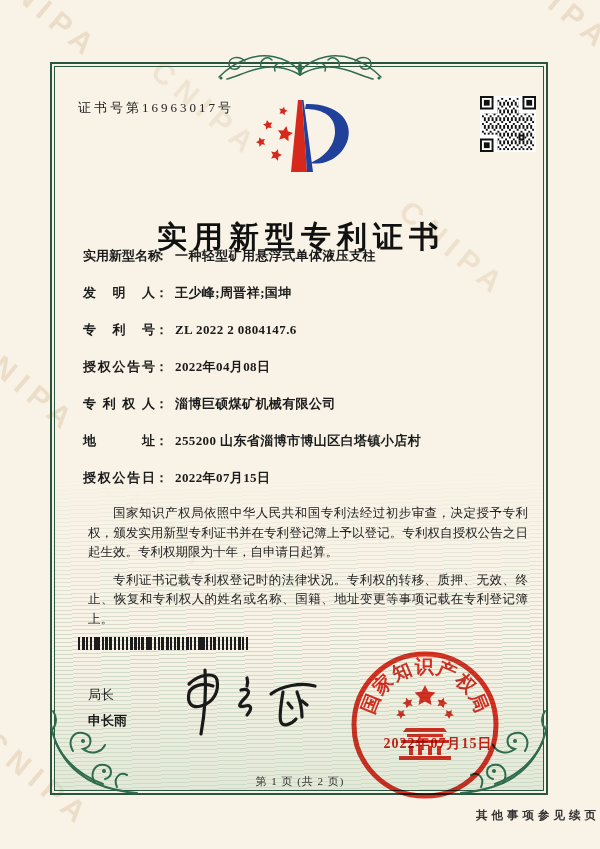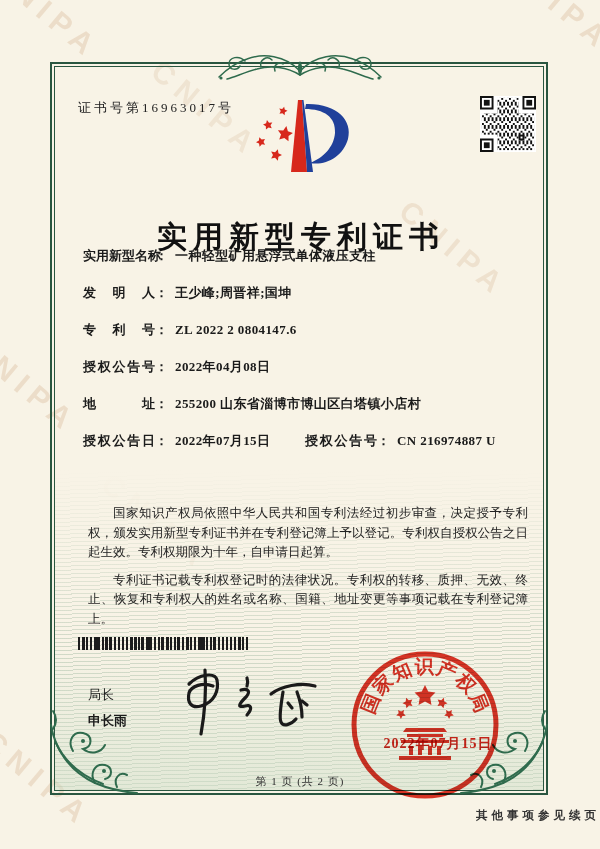--- a/index.html
+++ b/index.html
@@ -187,28 +187,28 @@
   <div class="frow">
     <span class="flabel">发明人</span><span class="fcolon">：</span><span class="fvalue">王少峰;周晋祥;国坤</span>
   </div>
   <div class="frow">
     <span class="flabel">专利号</span><span class="fcolon">：</span><span class="fvalue">ZL 2022 2 0804147.6</span>
   </div>
   <div class="frow">
     <span class="flabel">授权公告号</span><span class="fcolon">：</span><span class="fvalue">2022年04月08日</span>
   </div>
   <div class="frow">
+    <span class="flabel">专利权人</span><span class="fcolon">：</span><span class="fvalue">淄博巨硕煤矿机械有限公司</span>
+  </div>
+  <div class="frow">
     <span class="flabel">地址</span><span class="fcolon">：</span><span class="fvalue">255200 山东省淄博市博山区白塔镇小店村</span>
   </div>
   <div class="frow grant">
     <span>
       <span class="flabel">授权公告日</span><span class="fcolon">：</span><span class="fvalue">2022年07月15日</span>
-    </span>
-    <span class="gpair2">
-      <span class="flabel">授权公告号</span><span class="fcolon">：</span><span class="fvalue">CN 216974887 U</span>
     </span>
   </div>
 </div>
 
 <div class="legal">
   <p>国家知识产权局依照中华人民共和国专利法经过初步审查，决定授予专利权，颁发实用新型专利证书并在专利登记簿上予以登记。专利权自授权公告之日起生效。专利权期限为十年，自申请日起算。</p>
   <p>专利证书记载专利权登记时的法律状况。专利权的转移、质押、无效、终止、恢复和专利权人的姓名或名称、国籍、地址变更等事项记载在专利登记簿上。</p>
 </div>
 
 <div class="barcode"></div>

